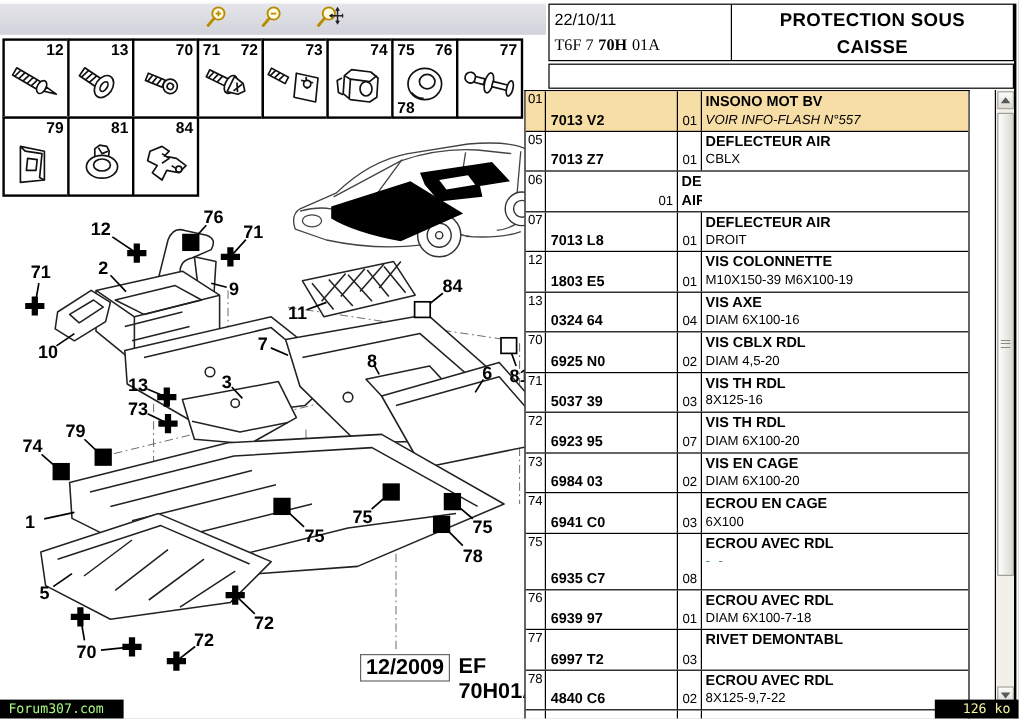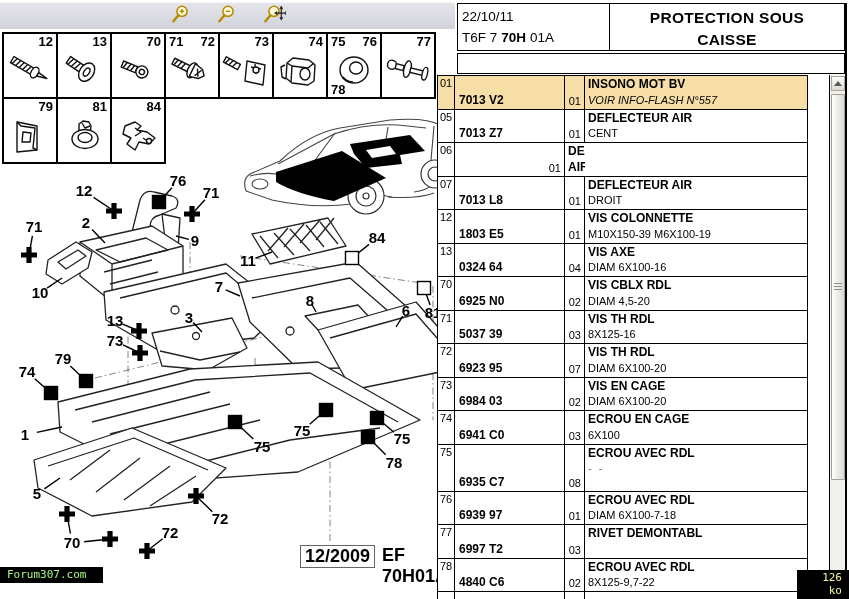--- a/index.html
+++ b/index.html
@@ -27,22 +27,22 @@
 
   #car { position:absolute; left:238px; top:94px; width:216px; height:130px; }
   #diagram { position:absolute; left:0; top:170px; width:455px; height:405px; }
 
   #diag-footer { position:absolute; left:300px; top:545px; display:flex; gap:7px; align-items:flex-start;
                  font-weight:bold; font-size:18px; }
   #diag-date { border:1px solid #666; padding:0 4px; background:#fff; }
 
   .badge { position:absolute; background:#000; font-family:"DejaVu Sans Mono", monospace;
            font-size:11px; padding:1px 7px 2px; }
-  #watermark { left:0; bottom:16px; width:103px; color:#a6f57f; }
-  #filesize  { right:0; bottom:0; color:#f5f5a0; text-align:right; width:52px; }
+  #watermark { left:0; bottom:0; width:103px; color:#a6f57f; }
+  #filesize  { right:0; bottom:0; color:#f5f5a0; text-align:right; width:70px; }
 
   
   #right-edge { position:absolute; left:845px; top:3px; width:2px; height:585px; background:#000; }
   #rp-header { position:absolute; left:457px; top:3px; width:388px; height:48px;
                border:1px solid #000; display:flex; }
   #rp-header .hl { width:152px; border-right:1px solid #000; padding:3px 0 0 4px;
                    font-size:13.5px; line-height:1.55; }
   #rp-header .hr { flex:1; text-align:center; font-weight:bold; font-size:15.5px;
                    line-height:1.45; padding-top:3px; letter-spacing:.3px; }
   #rp-empty { position:absolute; left:457px; top:53px; width:388px; height:21px; border:1px solid #000; background:#fff; }
@@ -393,21 +393,21 @@
     </div>
 
     <div id="watermark" class="badge">Forum307.com</div>
   </div>
 
   <div id="right-edge"></div>
 
   <div id="rp-header">
     <div class="hl">
       <div>22/10/11</div>
-      <div style="display:flex; gap:4px;">
+      <div style="display:flex; gap:4px;font-family:Liberation Serif, serif;">
         <span>T6F 7</span>
           <b>70H</b>
           <span>01A</span>
       </div>
     </div>
     <div class="hr">
       <div>PROTECTION SOUS</div>
       <div>CAISSE</div>
     </div>
   </div>
@@ -423,21 +423,21 @@
           <div class="d-name">INSONO MOT BV</div>
           <div class="d-sub italic">VOIR INFO-FLASH N°557</div>
         </div>
       </div>
       <div class="prow" style="height: 33.5px;">
         <div class="c-ref">05</div>
         <div class="c-part">7013 Z7</div>
         <div class="c-qty">01</div>
         <div class="c-desc">
           <div class="d-name">DEFLECTEUR AIR</div>
-          <div class="d-sub">CENT</div>
+          <div class="d-sub">CBLX</div>
         </div>
       </div>
       <div class="prow" style="height: 33.5px;">
         <div class="c-ref">06</div>
         <div class="c-qty">01</div>
         <div class="c-desc">
           <div class="d-name">DEFLECTEUR AIR</div>
           <div class="d-sub">GAUCHE</div>
         </div>
       </div>

